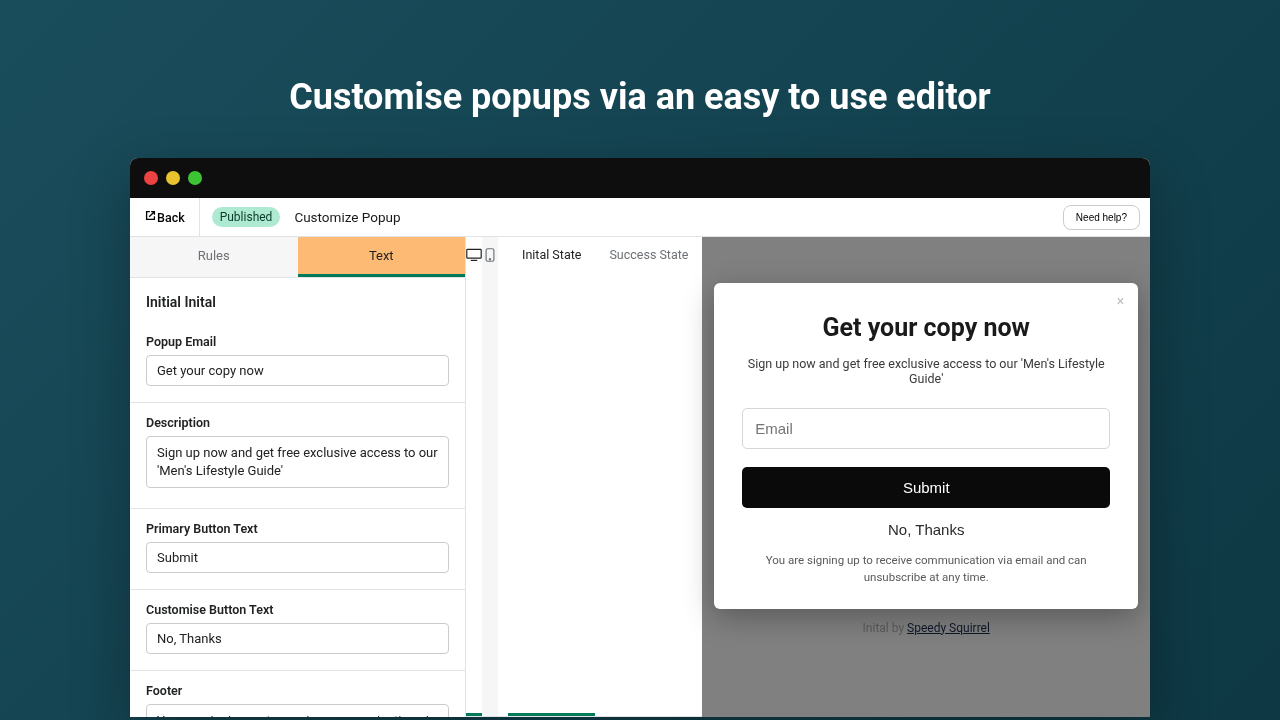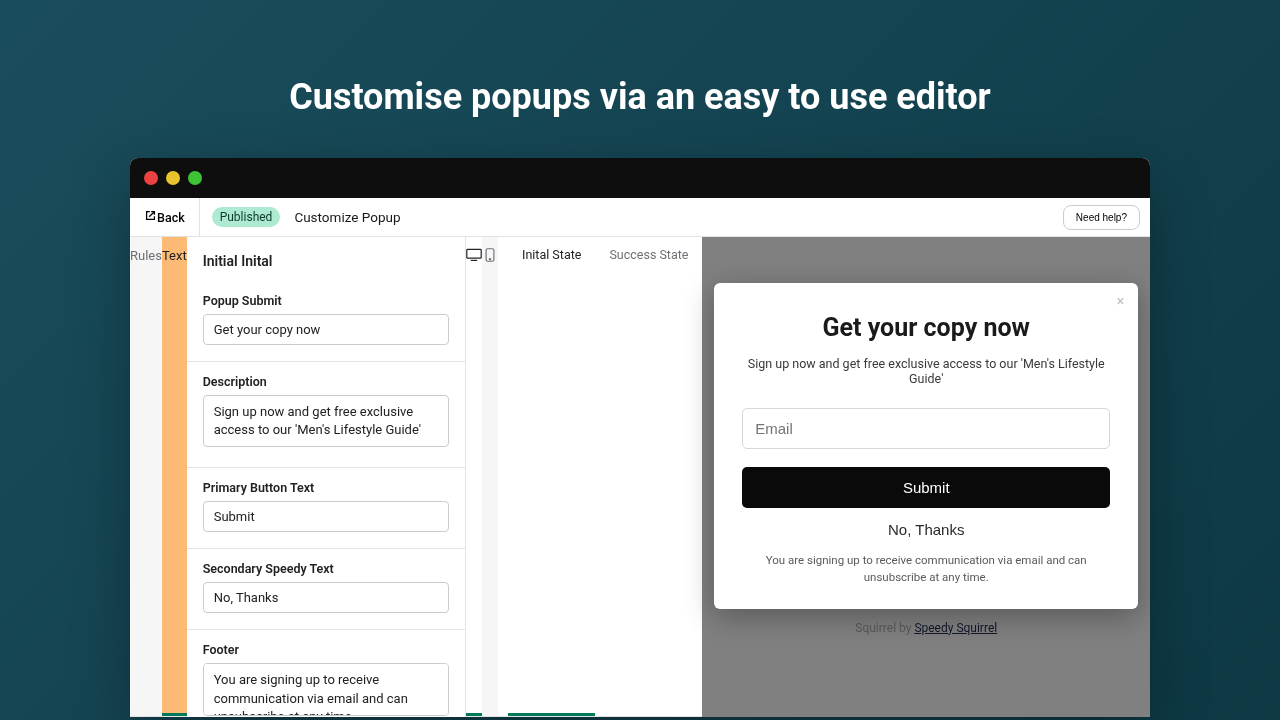--- a/index.html
+++ b/index.html
@@ -81,21 +81,21 @@
     height: 480px;
     background: #f6f6f7;
   }
 
   
   .left-panel {
     width: 336px;
     background: #fff;
     border-right: 1px solid #e1e3e5;
     display: flex;
-    flex-direction: row;
+    flex-direction: column;
   }
   .left-tabs {
     display: flex;
     border-bottom: 1px solid #e1e3e5;
     background: #f6f6f7;
   }
   .left-tab {
     flex: 1;
     text-align: center;
     padding: 11px 0;
@@ -291,36 +291,36 @@
 
     <div class="left-panel">
       <div class="left-tabs">
         <div class="left-tab">Rules</div>
         <div class="left-tab active">Text</div>
       </div>
       <div class="left-scroll">
         <div class="section-header">Initial Inital</div>
 
         <div class="field-group">
-          <label class="field-label">Popup Submit</label>
+          <label class="field-label">Popup Email</label>
           <input class="text-input" value="Get your copy now" style="">
         </div>
 
         <div class="field-group">
           <label class="field-label">Description</label>
           <textarea class="text-area" style="">Sign up now and get free exclusive access to our 'Men's Lifestyle Guide'</textarea>
         </div>
 
         <div class="field-group">
           <label class="field-label">Primary Button Text</label>
           <input class="text-input" value="Submit" style="">
         </div>
 
         <div class="field-group">
-          <label class="field-label">Secondary Speedy Text</label>
+          <label class="field-label">Customise Button Text</label>
           <input class="text-input" value="No, Thanks" style="">
         </div>
 
         <div class="field-group">
           <label class="field-label">Footer</label>
           <textarea class="text-area" style="">You are signing up to receive communication via email and can unsubscribe at any time.</textarea>
         </div>
       </div>
     </div>
 
@@ -353,19 +353,19 @@
         <div class="popup-preview">
           <div class="popup-close">×</div>
           <div class="popup-title">Get your copy now</div>
           <div class="popup-desc">Sign up now and get free exclusive access to our 'Men's Lifestyle Guide'</div>
           <input class="popup-input" placeholder="Email" style="">
           <button class="popup-primary">Submit</button>
           <button class="popup-secondary">No, Thanks</button>
           <div class="popup-footer">You are signing up to receive communication via email and can unsubscribe at any time.</div>
         </div>
         <div class="powered">
-          <span>Squirrel by </span><a href="#">Speedy Squirrel</a>
+          <span>Inital by </span><a href="#">Speedy Squirrel</a>
         </div>
       </div>
     </div>
 
   </div>
 </div>
 
 </body></html>

